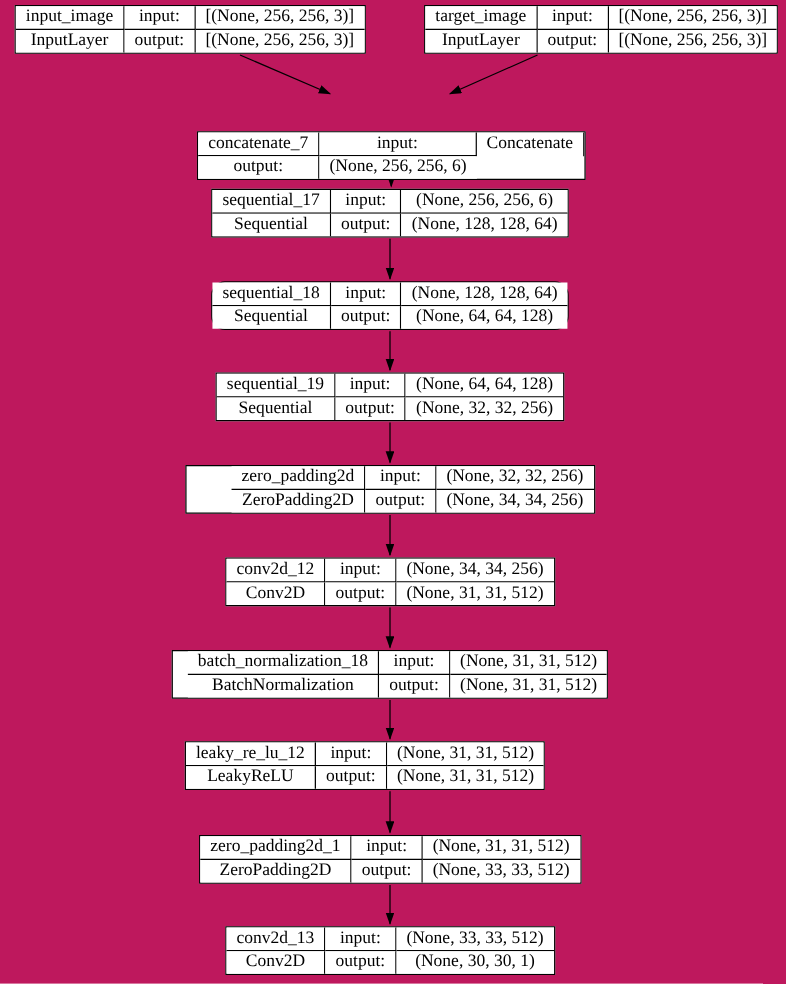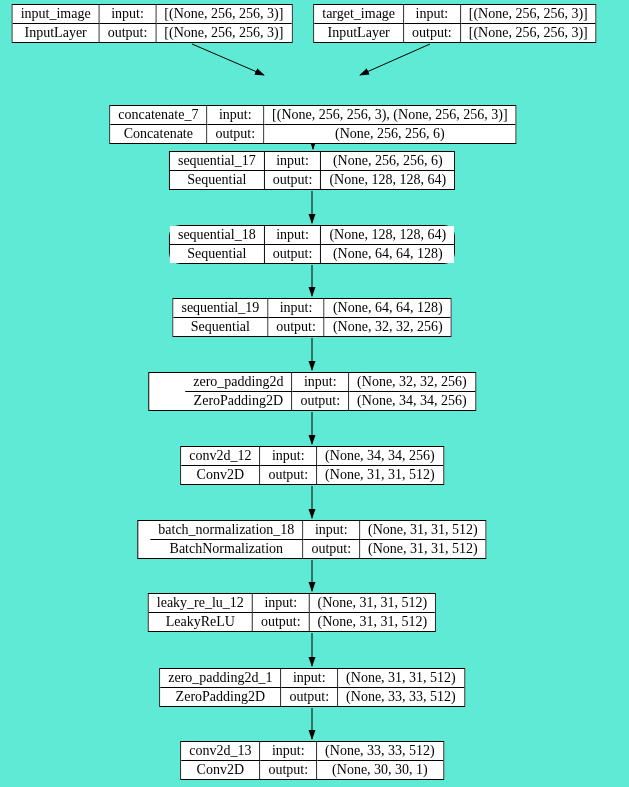--- a/index.html
+++ b/index.html
@@ -5,21 +5,21 @@
   html, body {
     margin: 0;
     padding: 0;
     background: #ffffff;
     font-family: "Liberation Serif", serif;
   }
   .canvas {
     position: relative;
     width: 629px;
     height: 787px;
-    background: #5eead4;
+    background: #be185d;
     overflow: hidden;
   }
   #edge-layer {
     position: absolute;
     top: 0;
     left: 0;
     pointer-events: none;
   }
   .edge {
     stroke: #000000;
@@ -71,32 +71,31 @@
     </svg>
   <div id="nodes">
       <div class="node" style="left: 152px; top: 4px;">
     <div class="cell br bb">input_image</div>
     <div class="cell br bb">input:</div>
     <div class="cell bb">[(None, 256, 256, 3)]</div>
     <div class="cell br">InputLayer</div>
     <div class="cell br">output:</div>
     <div class="cell">[(None, 256, 256, 3)]</div>
   </div>
-      <div class="node" style="left: 455px; top: 4px;">
+      <div class="node" style="left: 481px; top: 4px;">
     <div class="cell br bb">target_image</div>
     <div class="cell br bb">input:</div>
     <div class="cell bb">[(None, 256, 256, 3)]</div>
     <div class="cell br">InputLayer</div>
     <div class="cell br">output:</div>
     <div class="cell">[(None, 256, 256, 3)]</div>
   </div>
       <div class="node" style="left: 313px; top: 77px; margin-top: 28px;">
     <div class="cell br bb">concatenate_7</div>
     <div class="cell br bb">input:</div>
-    <div class="cell bb">[(None, 256, 256, 3), (None, 256, 256, 3)]</div>
     <div class="cell br">Concatenate</div>
     <div class="cell br">output:</div>
     <div class="cell">(None, 256, 256, 6)</div>
   </div>
       <div class="node" style="left: 312px; top: 151px;">
     <div class="cell br bb">sequential_17</div>
     <div class="cell br bb">input:</div>
     <div class="cell bb">(None, 256, 256, 6)</div>
     <div class="cell br">Sequential</div>
     <div class="cell br">output:</div>

